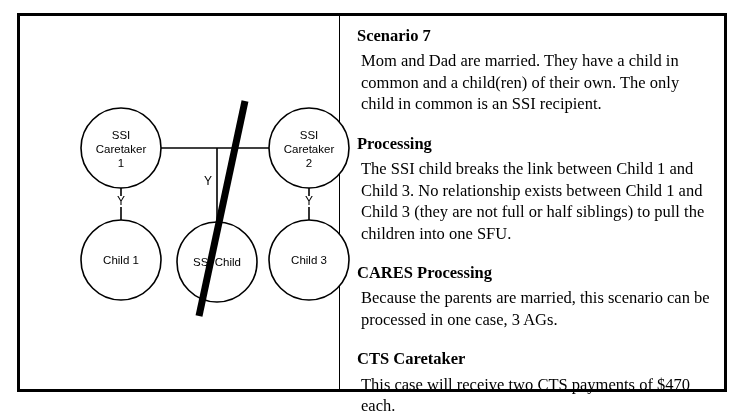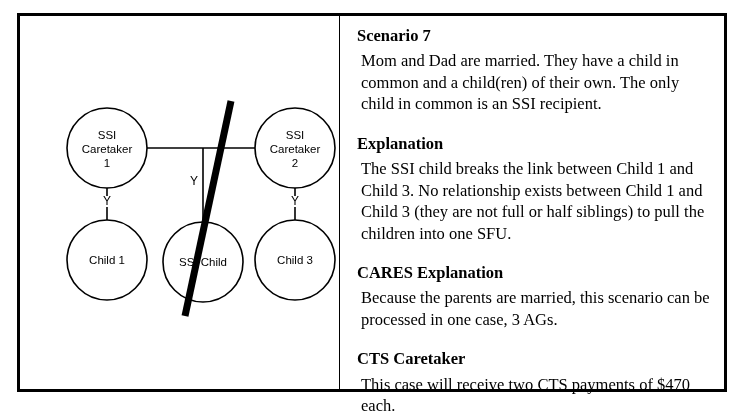--- a/index.html
+++ b/index.html
@@ -41,21 +41,21 @@
     left: 319px;
     top: 0px;
     width: 1px;
     height: 373px;
     background: #000000;
   }
 
   
   #diagram-panel {
     position: absolute;
-    left: 2px;
+    left: 16px;
     top: 0px;
     width: 319px;
     height: 341px;
   }
 
   #diagram-svg {
     position: absolute;
     left: 0;
     top: 0;
   }
@@ -171,26 +171,26 @@
       </svg>
     </div>
 
     <div id="text-panel">
 
       <div class="sec-heading">Scenario 7</div>
       <div class="sec-body">Mom and Dad are married. They have a child in common and a child(ren) of their own. The only child in common is an SSI recipient.</div>
 
       <div class="sec-gap"></div>
 
-      <div class="sec-heading">Explanation</div>
+      <div class="sec-heading">Processing</div>
       <div class="sec-body">The SSI child breaks the link between Child 1 and Child 3. No relationship exists between Child 1 and Child 3 (they are not full or half siblings) to pull the children into one SFU.</div>
 
       <div class="sec-gap"></div>
 
-      <div class="sec-heading">CARES Explanation</div>
+      <div class="sec-heading">CARES Processing</div>
       <div class="sec-body">Because the parents are married, this scenario can be processed in one case, 3 AGs.</div>
 
       <div class="sec-gap"></div>
 
       <div class="sec-heading">CTS Caretaker</div>
       <div class="sec-body">This case will receive two CTS payments of $470 each.</div>
 
     </div>
   </div>
 </div>

